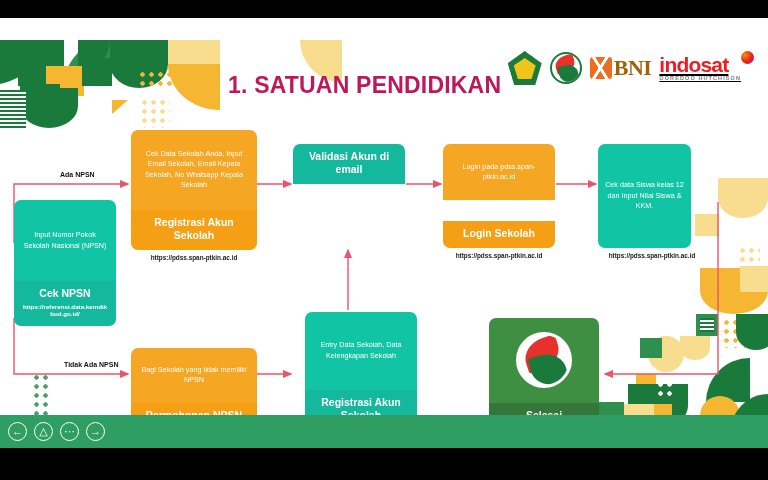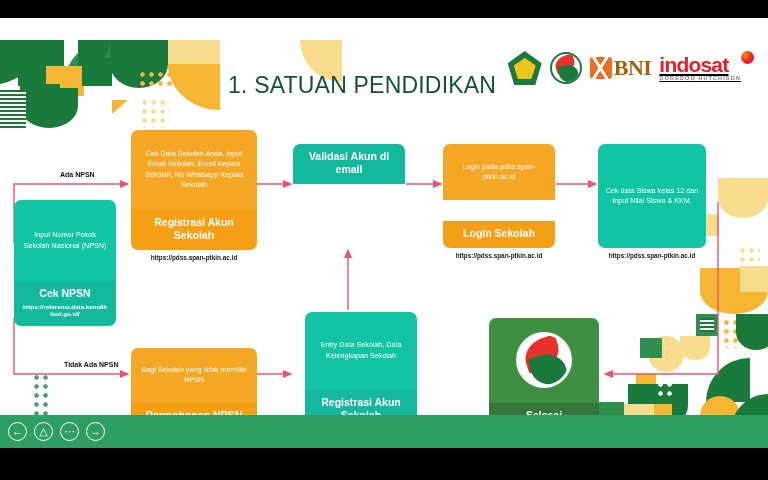--- a/index.html
+++ b/index.html
@@ -54,23 +54,23 @@
   .dots-y2 {
     background-image: radial-gradient(#f9dd8e 34%, transparent 36%);
     background-size: 9px 9px;
   }
 
   
   #title {
     position: absolute;
     left: 228px; top: 54px;
     font-size: 23px;
-    font-weight: normal;
+    font-weight: bold;
     letter-spacing: 0.2px;
-    color: #14532d;
+    color: #be185d;
     white-space: nowrap;
   }
   #logos {
     position: absolute;
     right: 14px; top: 30px;
     display: flex;
     align-items: center;
     gap: 8px;
     height: 40px;
   }
@@ -372,21 +372,21 @@
   <div class="node teal" style="left:293px;top:126px;width:112px;height:104px;">
     <div class="foot">Validasi Akun di email</div>
   </div>
 
   <div class="node orange" style="left:443px;top:126px;width:112px;height:104px;gap:21px;">
     <div class="body">Login pada pdss.span-ptkin.ac.id</div>
     <div class="foot">Login Sekolah</div>
   </div>
   <div class="url" style="left:443px;top:234px;width:112px;">https://pdss.span-ptkin.ac.id</div>
 
-  <div class="node teal" style="left:598px;top:126px;width:108px;height:104px;">
+  <div class="node teal" style="left:598px;top:126px;width:93px;height:104px;">
     <div class="body">Cek data Siswa kelas 12 dan Input Nilai Siswa &amp; KKM.</div>
   </div>
   <div class="url" style="left:596px;top:234px;width:112px;">https://pdss.span-ptkin.ac.id</div>
 
   <div class="node orange" style="left:131px;top:330px;width:126px;height:82px;">
     <div class="body">Bagi Sekolah yang tidak memiliki NPSN</div>
     <div class="foot">Permohonan NPSN</div>
   </div>
   <div class="url" style="left:131px;top:415px;width:126px;">https://pdss.span-ptkin.ac.id</div>
 

